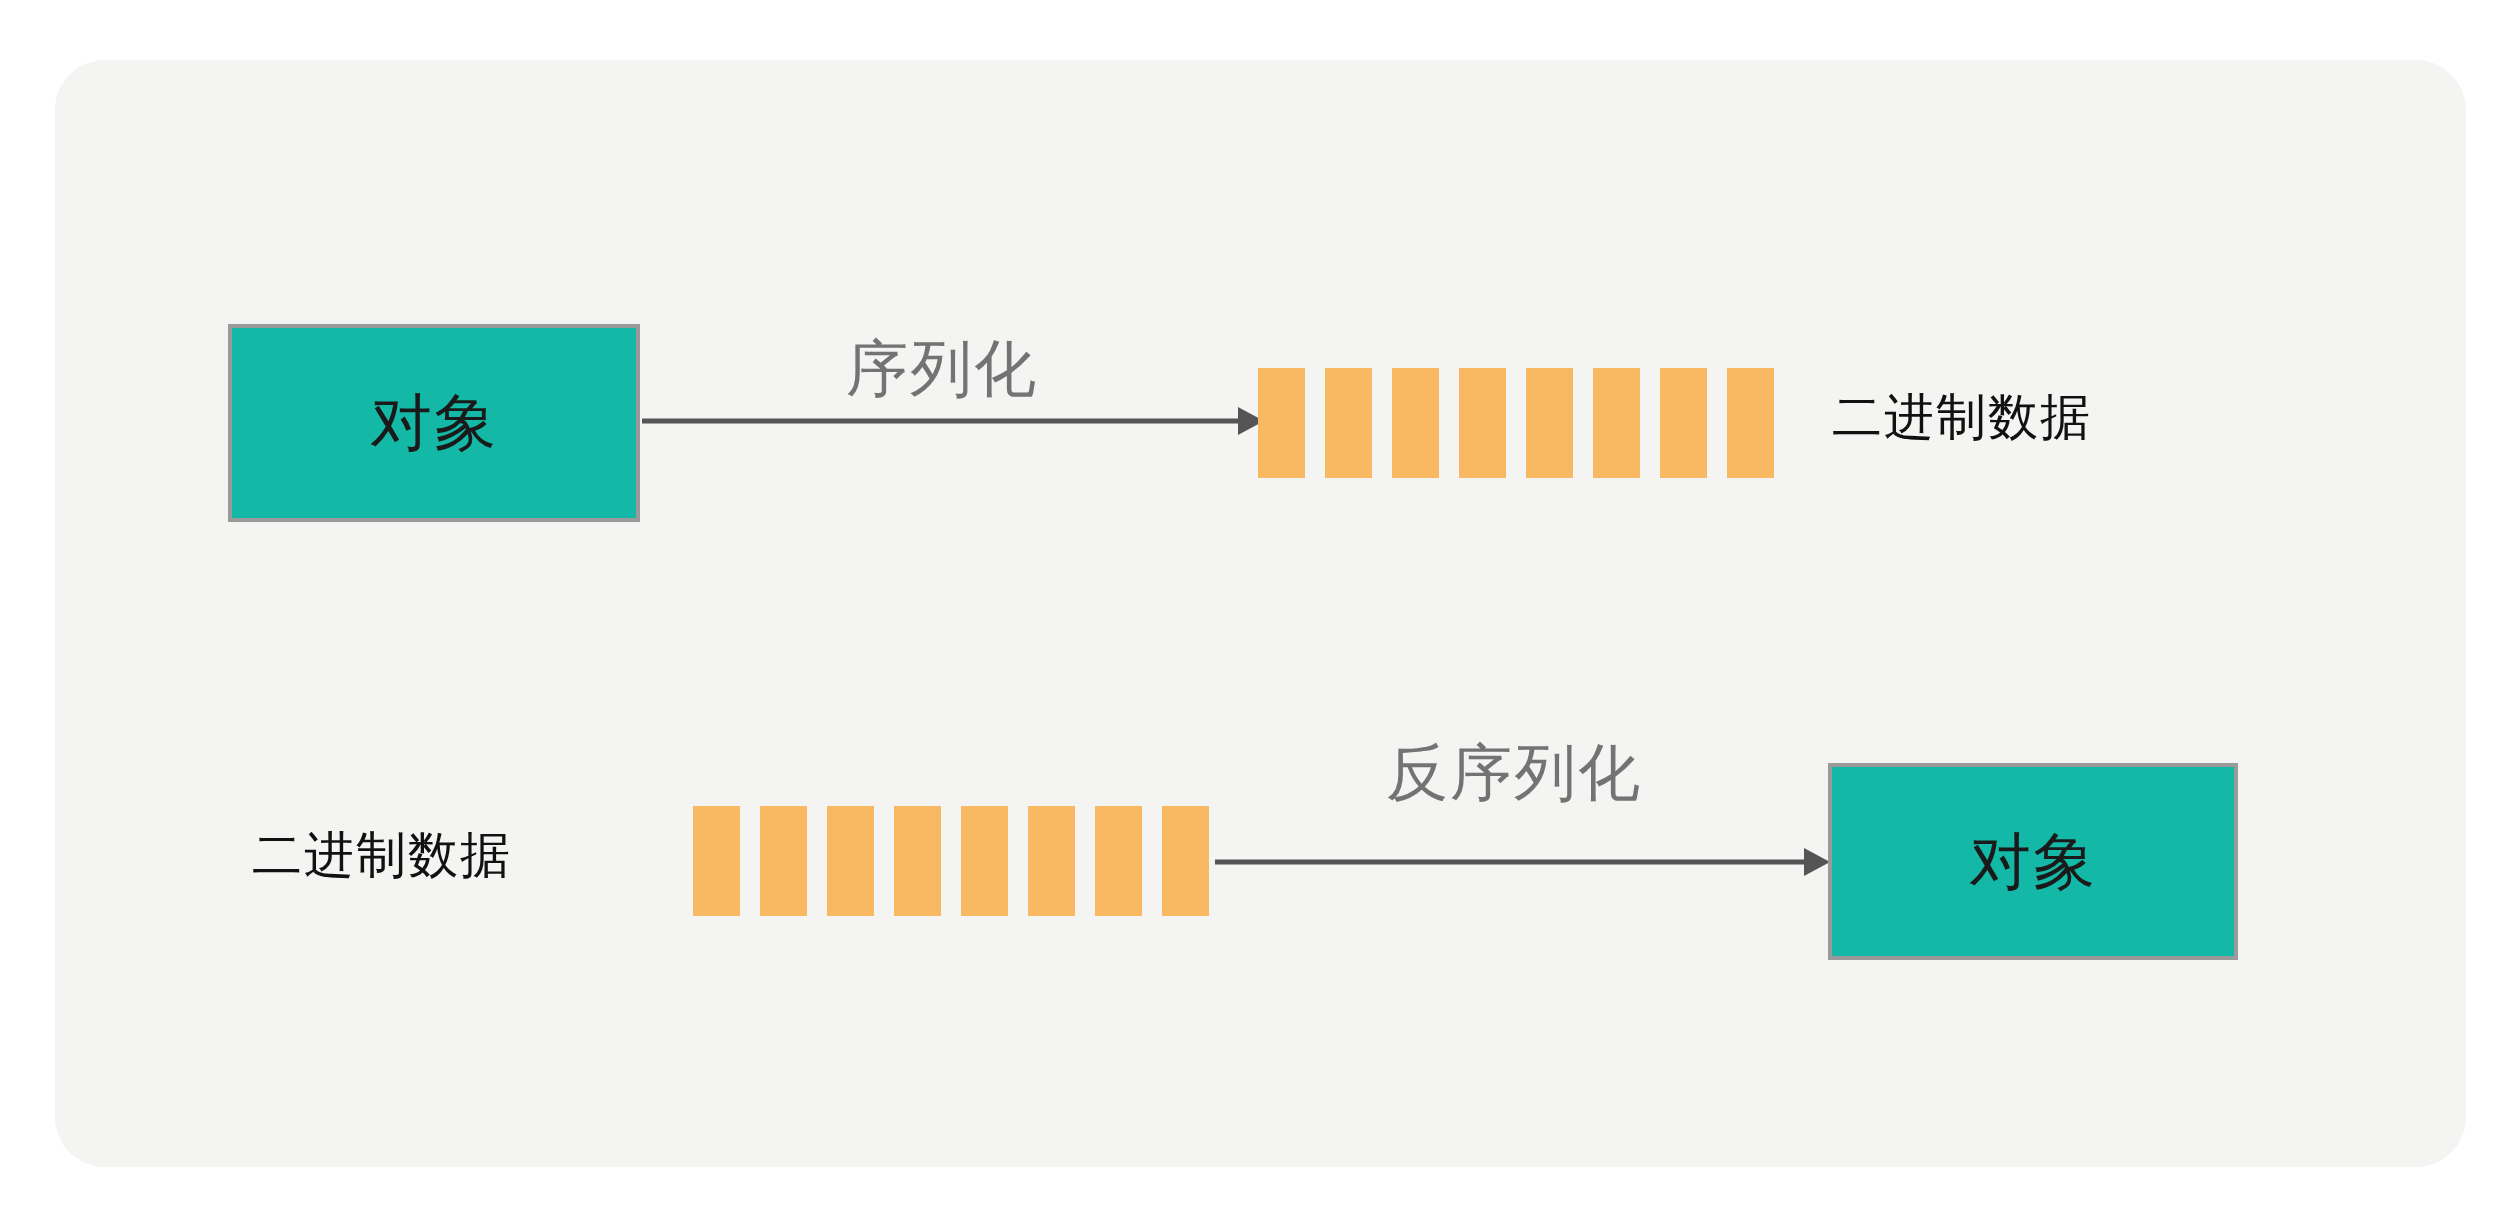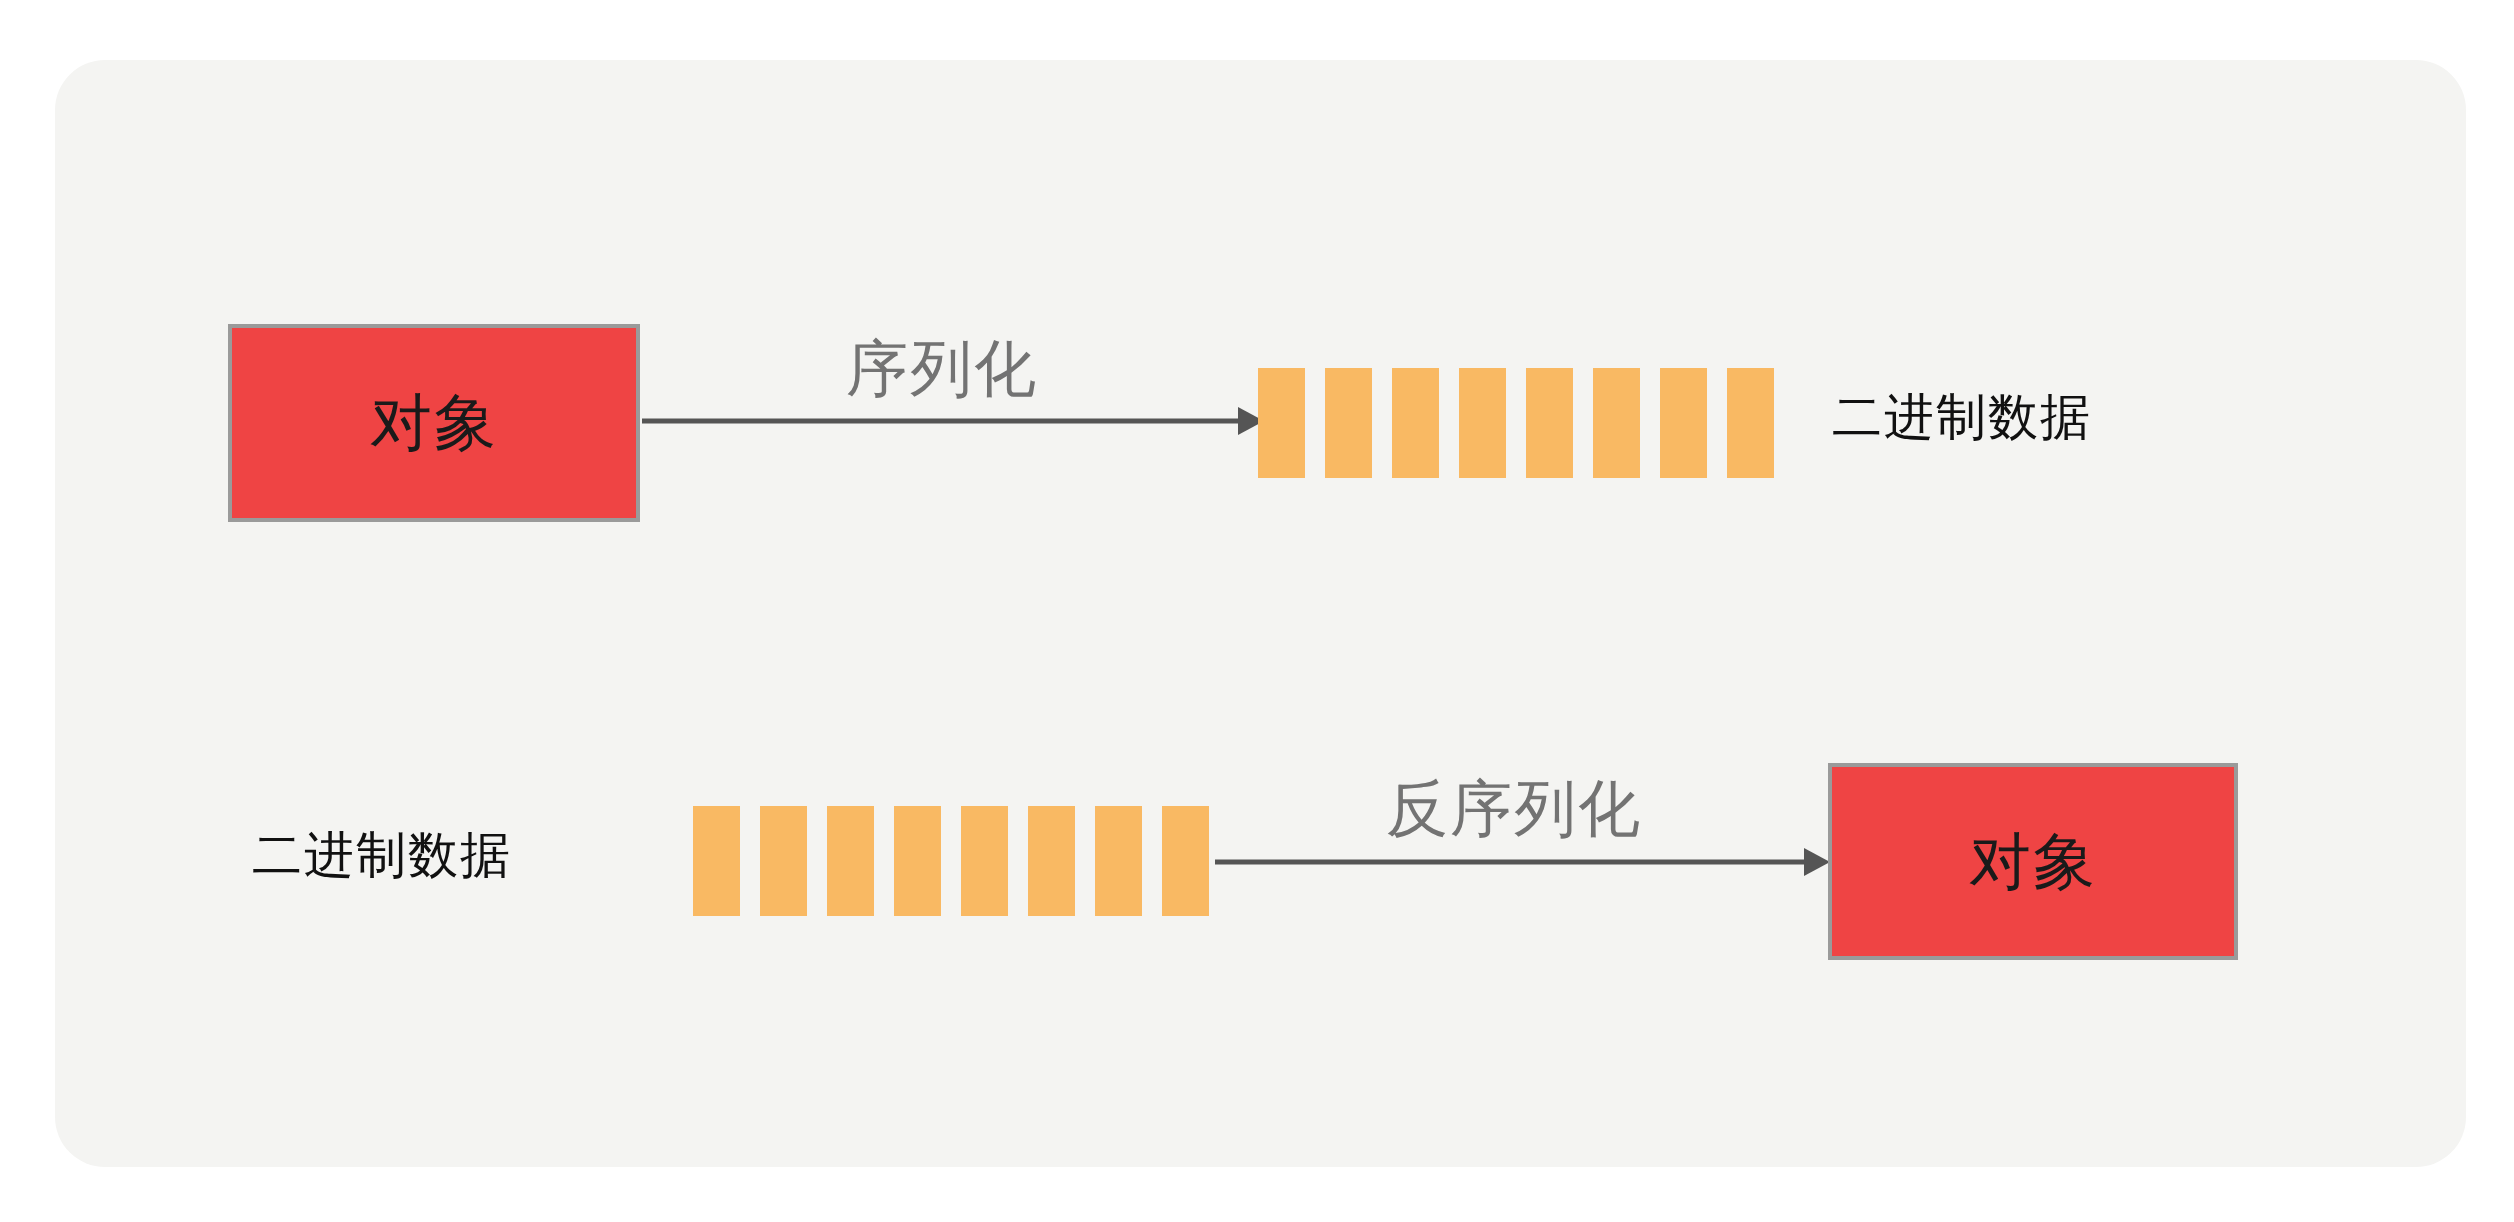--- a/index.html
+++ b/index.html
@@ -28,21 +28,21 @@
   }
 
   
   .node {
     position: absolute;
     box-sizing: border-box;
   }
 
   
   .object-box {
-    background: #ef4444;
+    background: #14b8a6;
     border: 4px solid #9a9a9a;
     display: flex;
     align-items: center;
     justify-content: center;
     font-family: Liberation Serif, serif;
   }
   .object-box .box-label {
     font-size: 62px;
     line-height: 1;
     color: #1a1a1a;
@@ -131,21 +131,21 @@
     <span class="bar" style="background: rgb(249, 185, 99);"></span>
     <span class="bar" style="background: rgb(249, 185, 99);"></span>
     <span class="bar" style="background: rgb(249, 185, 99);"></span>
     <span class="bar" style="background: rgb(249, 185, 99);"></span>
     <span class="bar" style="background: rgb(249, 185, 99);"></span>
     <span class="bar" style="background: rgb(249, 185, 99);"></span>
     <span class="bar" style="background: rgb(249, 185, 99);"></span>
     <span class="bar" style="background: rgb(249, 185, 99);"></span>
   </div>
 
-<div class="edge-label" style="left:1386px; top:778px;">反序列化</div>
+<div class="edge-label" style="left:1386px; top:742px;">反序列化</div>
 
 <div class="arrow" style="left:1215px; top:842px; width:615px;">
   <svg width="615" height="40" viewBox="0 0 615 40" xmlns="http://www.w3.org/2000/svg">
     <line x1="0" y1="20" x2="589" y2="20" stroke="#555555" stroke-width="5"></line>
     <polygon points="589,6 615,20 589,34" fill="#555555"></polygon>
   </svg>
 </div>
 
 <div class="node object-box" style="left:1828px; top:763px; width:410px; height:197px;">
   <span class="box-label">对象</span>

